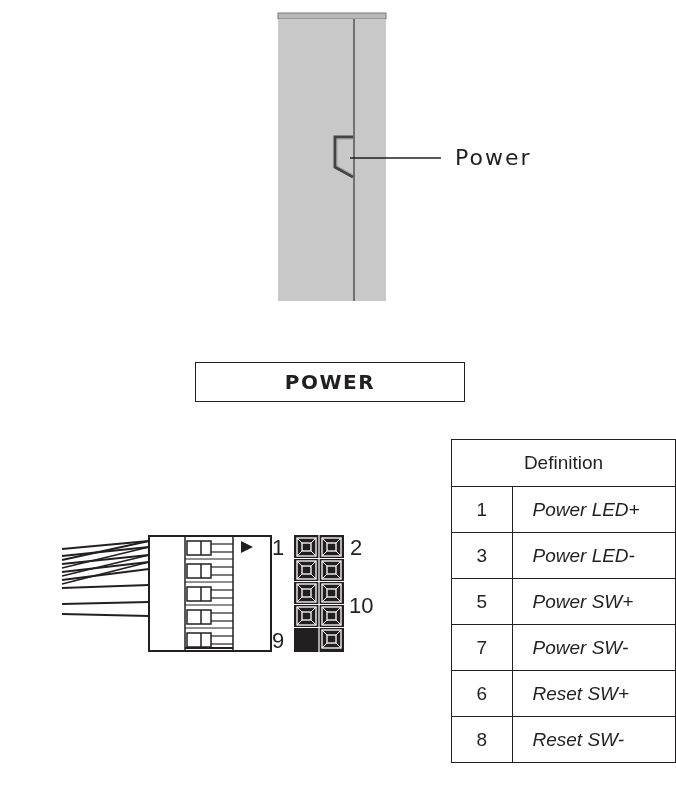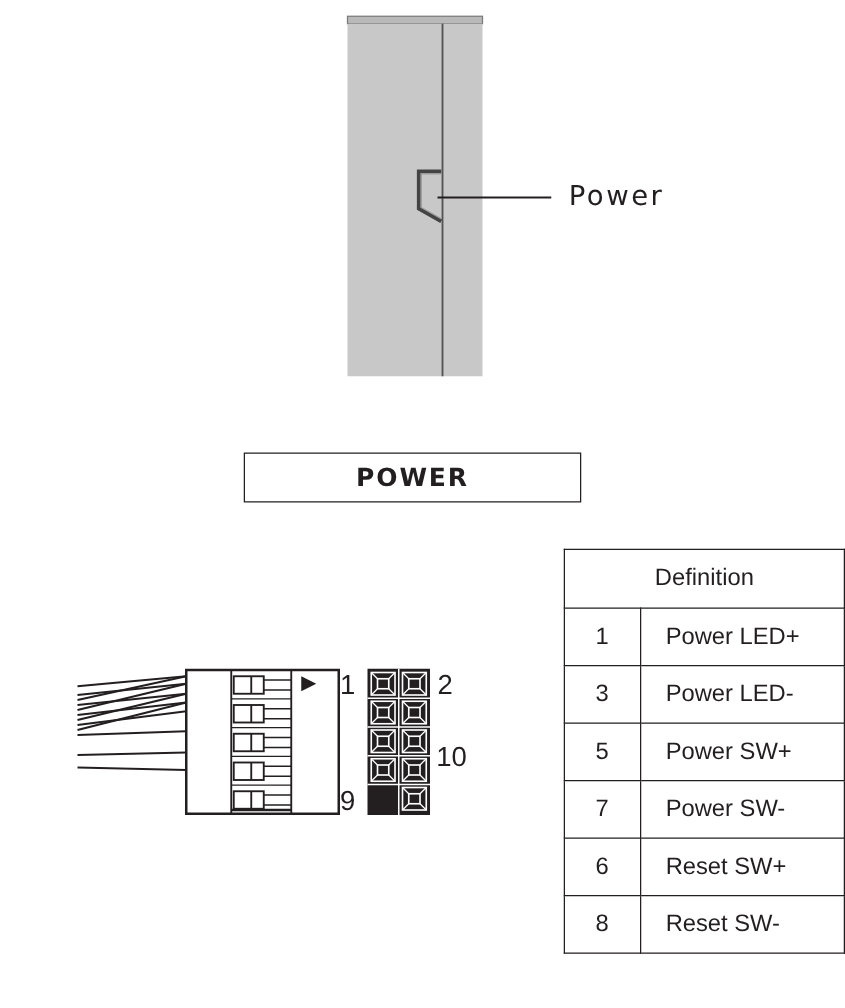--- a/index.html
+++ b/index.html
@@ -20,21 +20,21 @@
     
     #conn-svg { position: absolute; left: 0; top: 520px; width: 400px; height: 145px; }
     .pin-label { position: absolute; font-size: 22px; color: #231f20; }
 
     
     .def-table { position: absolute; left: 413px; top: 439px; border-collapse: collapse;
                  font-size: 19px; color: #231f20; margin-left: 38px; }
     .def-table td, .def-table th { border: 1.5px solid #231f20; padding: 0; height: 45px; }
     .def-table th { font-weight: normal; height: 46px; }
     .def-table td.num { width: 62px; text-align: center; }
-    .def-table td.sig { width: 168px; text-align: left; padding-left: 20px; box-sizing: border-box; }
+    .def-table td.sig { width: 168px; text-align: left; padding-left: 20px; box-sizing: border-box; font-style: italic; }
   </style>
 </head>
 <body>
 
 <svg id="case-svg" viewBox="0 0 676 320">
   <rect x="278" y="13" width="108" height="6" fill="#b9b9b9" stroke="#7a7a7a" stroke-width="1"></rect>
   <rect x="278" y="19" width="108" height="282" fill="#c8c8c8"></rect>
   <line x1="354" y1="19" x2="354" y2="301" stroke="#555" stroke-width="1.5"></line>
   <path d="M353 137 L335 137 L335 167 L353 177" fill="none" stroke="#444" stroke-width="3"></path>
   <path d="M353 139 L337 139 L337 166 L353 175" fill="none" stroke="#999" stroke-width="1"></path>

